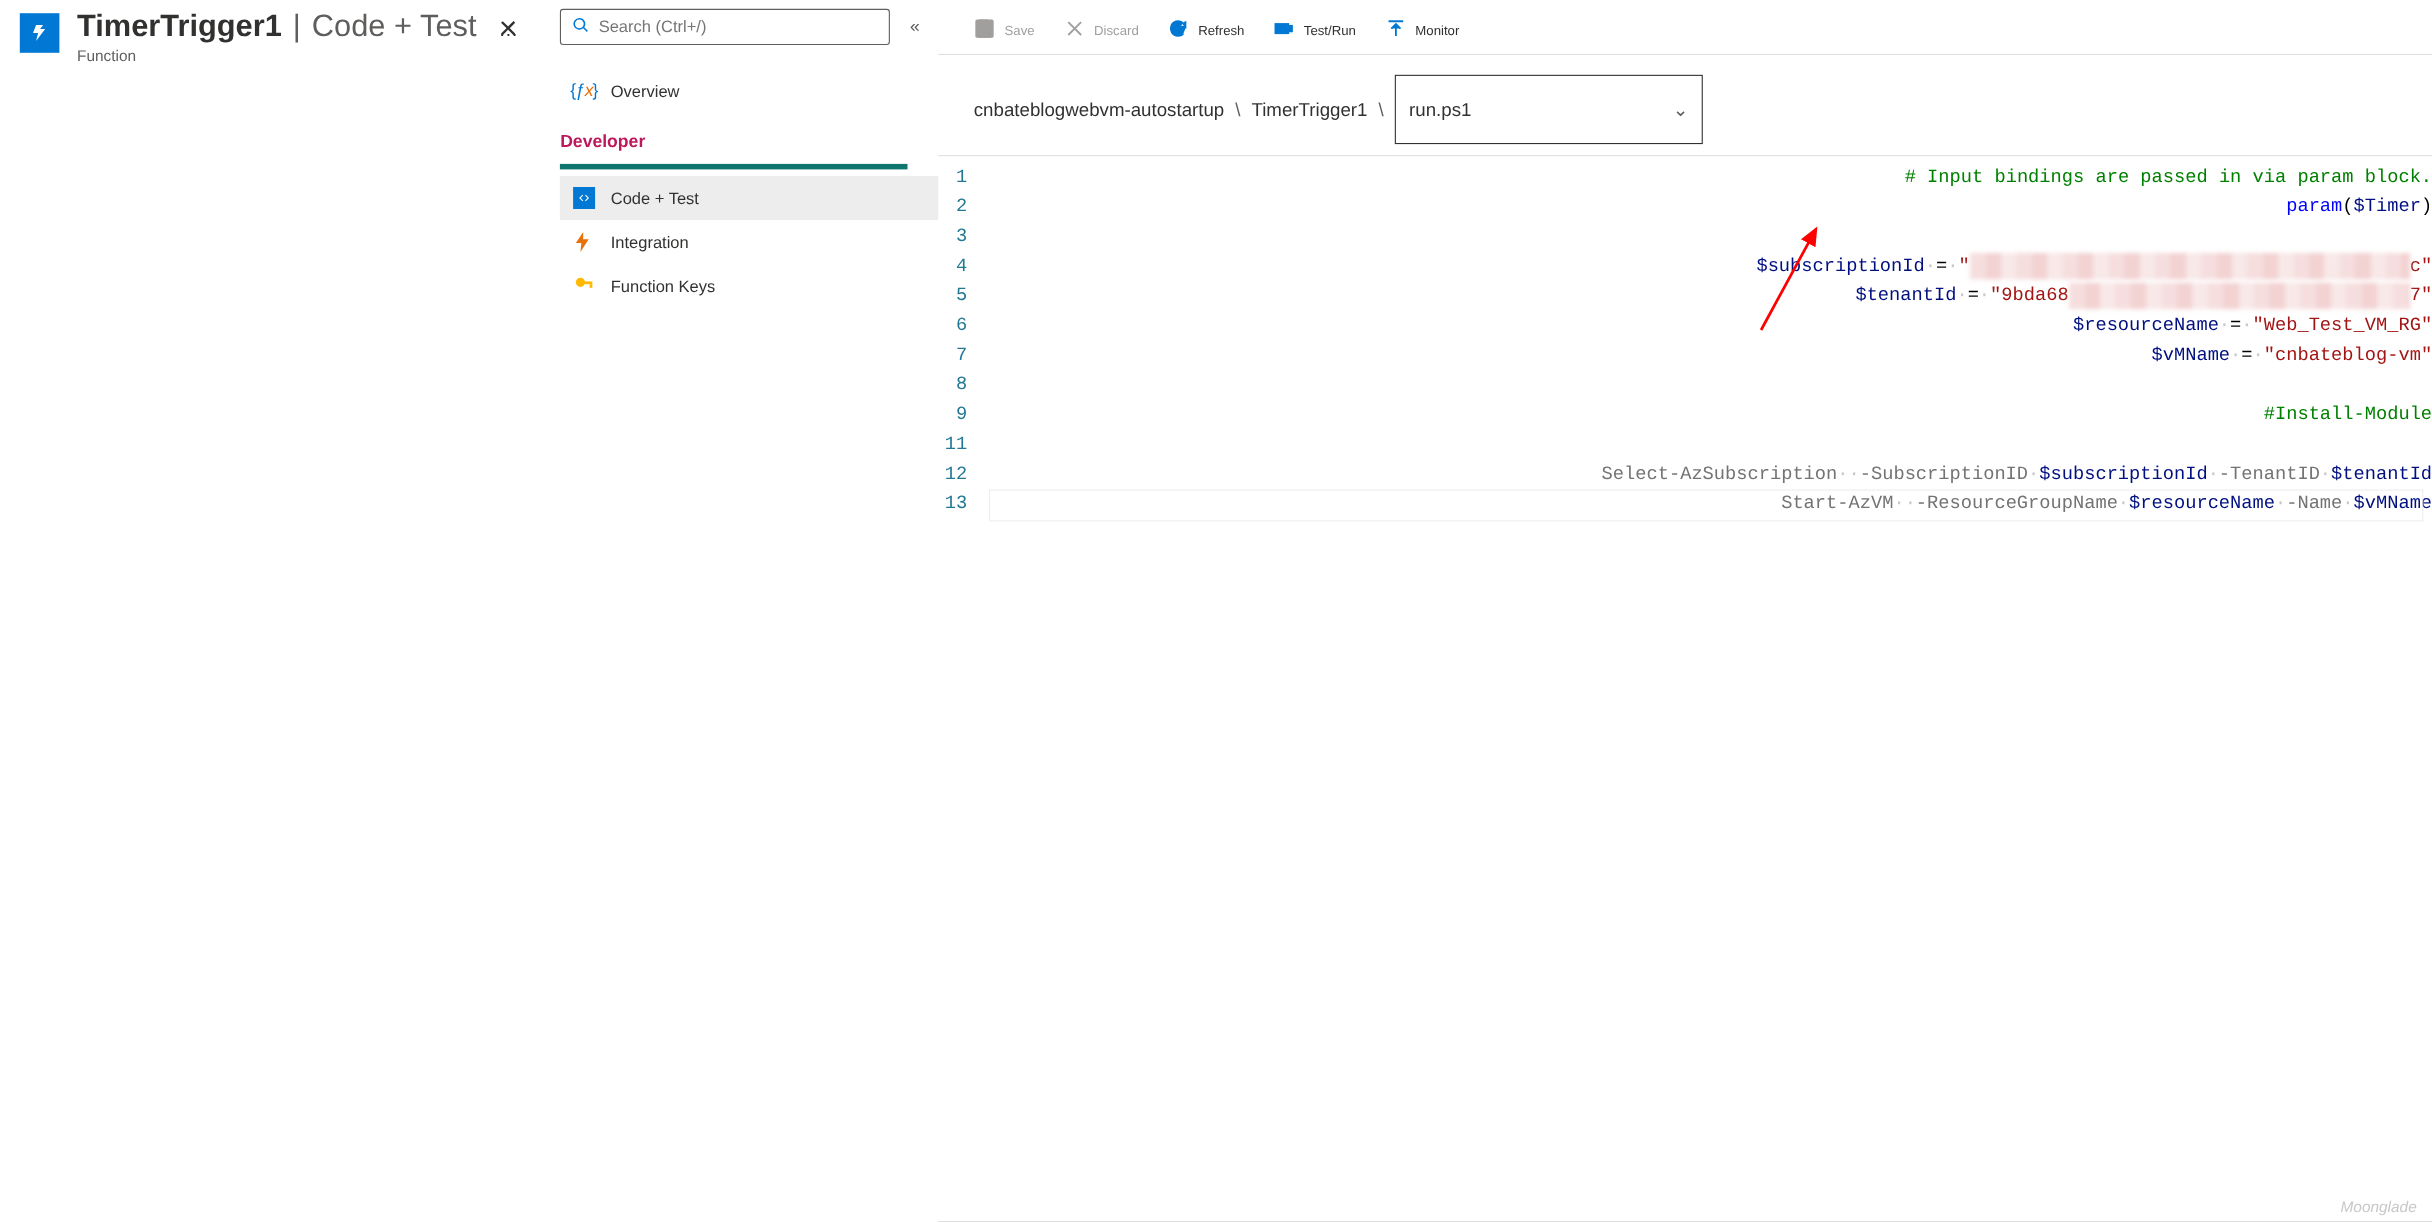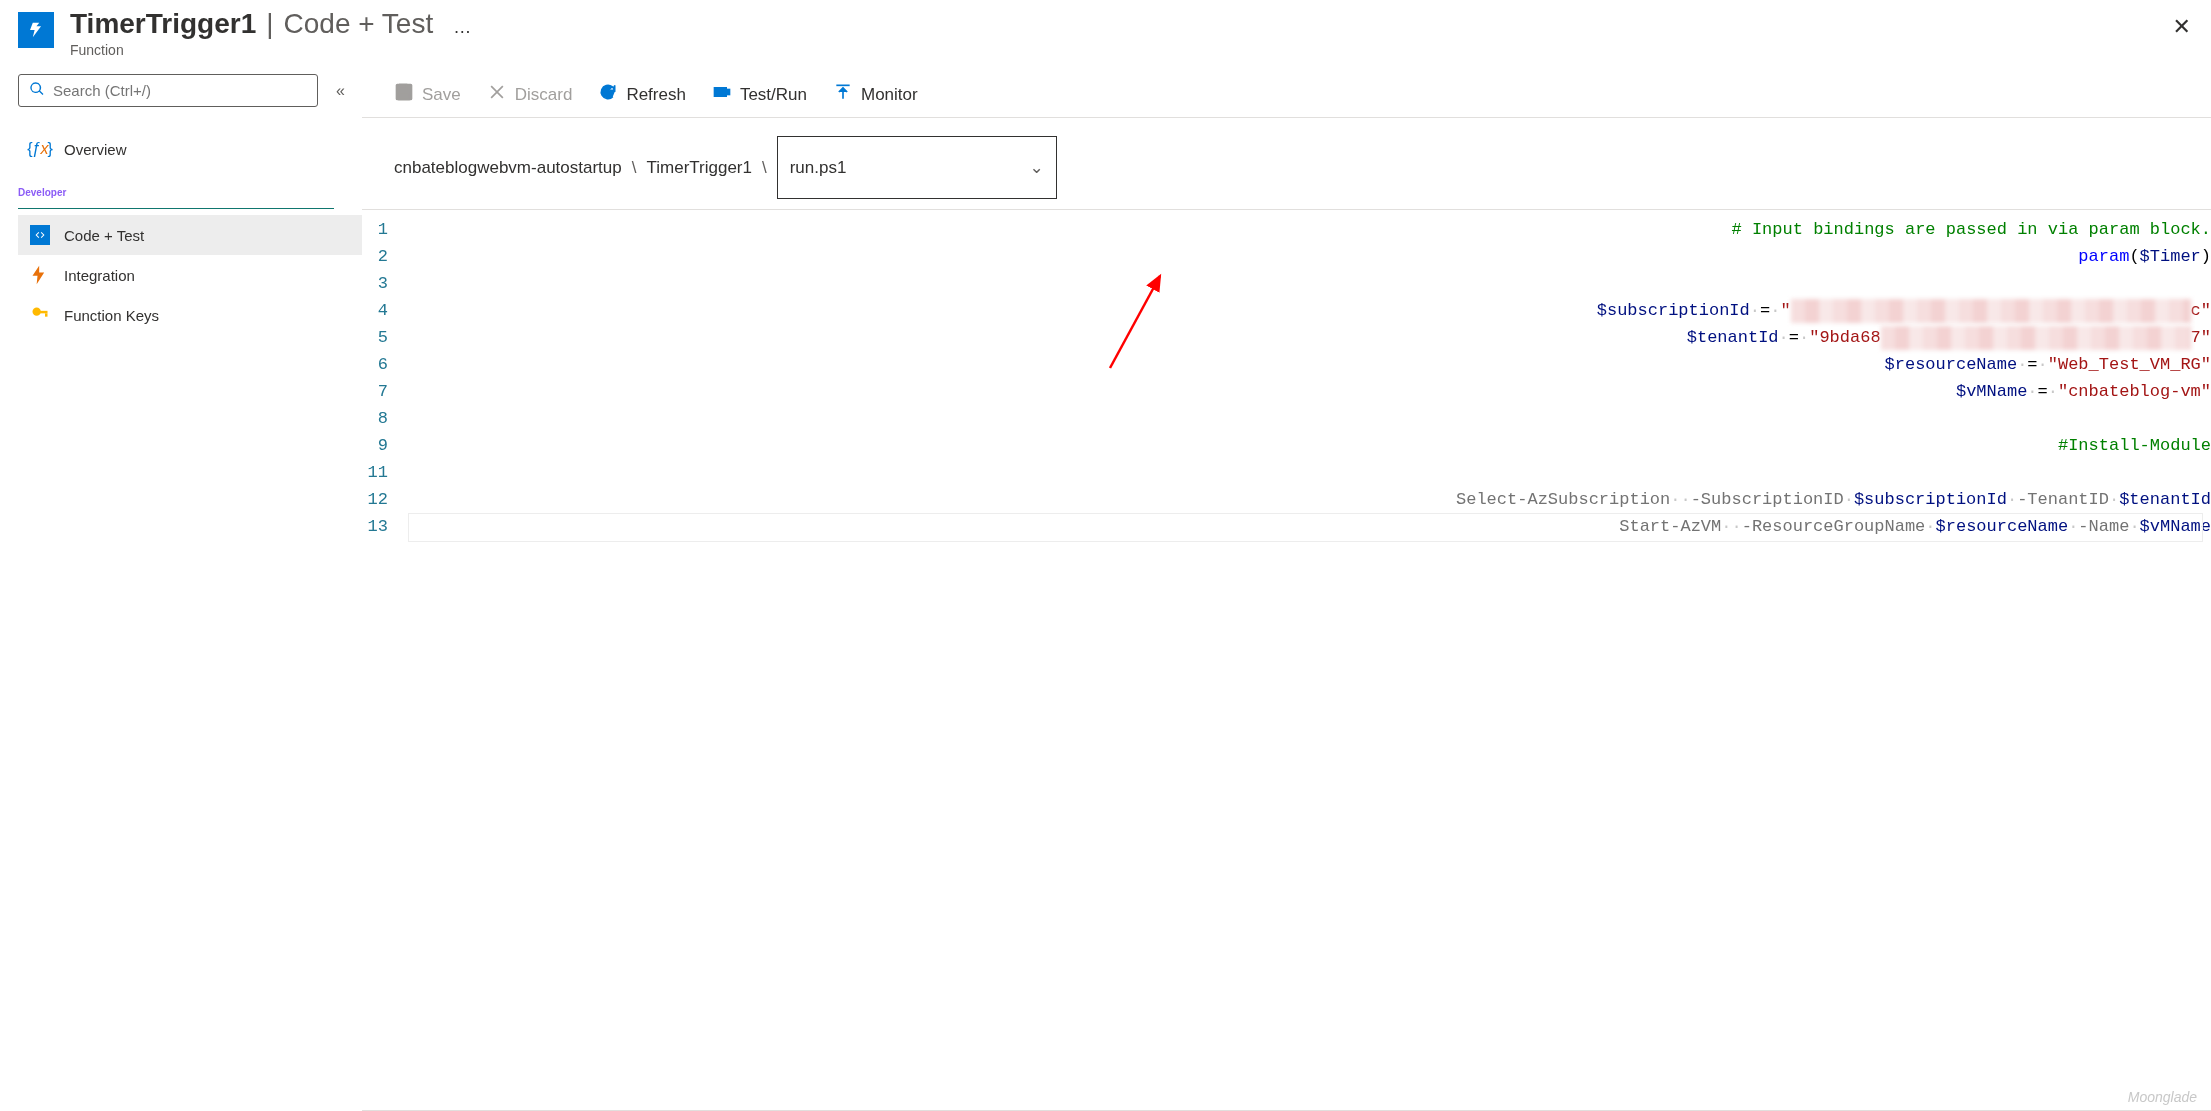--- a/index.html
+++ b/index.html
@@ -3,21 +3,21 @@
   <meta charset="utf-8">
   <style>
     * { margin: 0; padding: 0; box-sizing: border-box; }
     body {
       font-family: "Segoe UI", -apple-system, BlinkMacSystemFont, sans-serif;
       background: #ffffff;
       color: #323130;
       font-size: 14px;
       overflow: hidden;
     }
-    .app { display: flex; flex-direction: column; height: 100vh; }
+    .app { display: flex; height: 100vh; }
 
     
     .header {
       display: flex;
       align-items: flex-start;
       padding: 8px 18px;
       gap: 16px;
       position: relative;
     }
     .header-icon {
@@ -89,39 +89,39 @@
       display: flex; align-items: center; gap: 14px;
       padding: 10px 12px;
       cursor: pointer;
       font-size: 15px;
       color: #323130;
     }
     .side-item.active { background: #ededed; }
     .side-item .icon { width: 20px; height: 20px; display: flex; align-items: center; justify-content: center; }
 
     .side-section-title {
-      font-size: 10px;
+      font-size: 16px;
       font-weight: 600;
-      color: #8b5cf6;
+      color: #be185d;
       padding: 18px 0 10px 0;
-      border-bottom: 1px solid #0f766e;
+      border-bottom: 5px solid #0f766e;
       margin-right: 28px;
       margin-bottom: 6px;
     }
 
     
     .content { flex: 1; display: flex; flex-direction: column; min-width: 0; }
     .toolbar {
       display: flex; align-items: center; gap: 26px;
       padding: 16px 32px 10px 32px;
       border-bottom: 1px solid #e1dfdd;
     }
     .tbtn {
       display: flex; align-items: center; gap: 8px;
-      font-size: 17px;
+      font-size: 12px;
       cursor: pointer;
       color: #323130;
     }
     .tbtn.disabled { color: #a19f9d; cursor: default; }
     .tbtn svg { width: 20px; height: 20px; }
     .tbtn.disabled svg { fill: #a19f9d; stroke: #a19f9d; }
     .tbtn:not(.disabled) svg { fill: #0078d4; stroke: #0078d4; }
 
     .breadcrumb-row {
       display: flex; align-items: center; gap: 10px;

